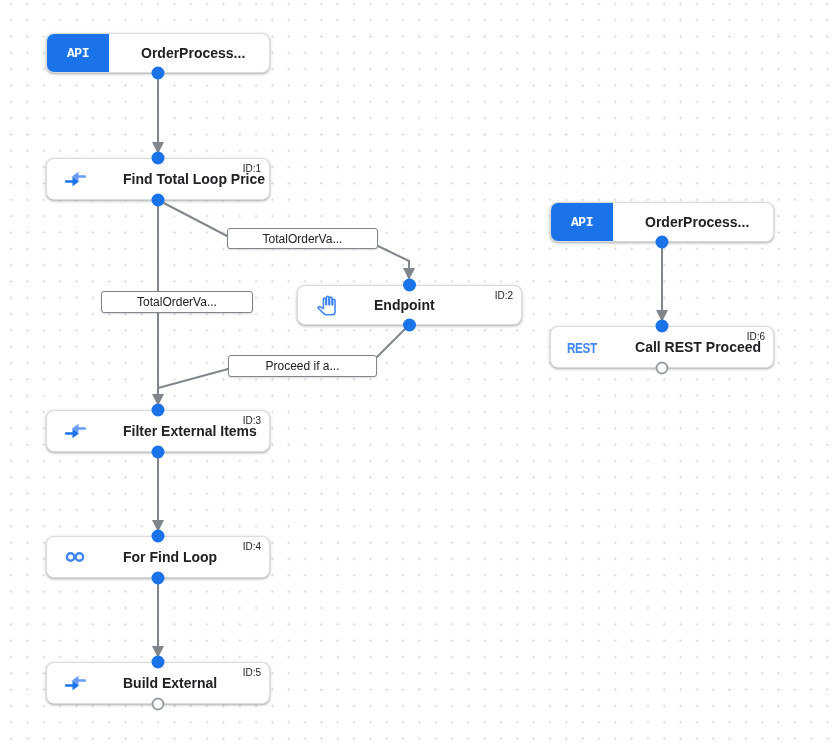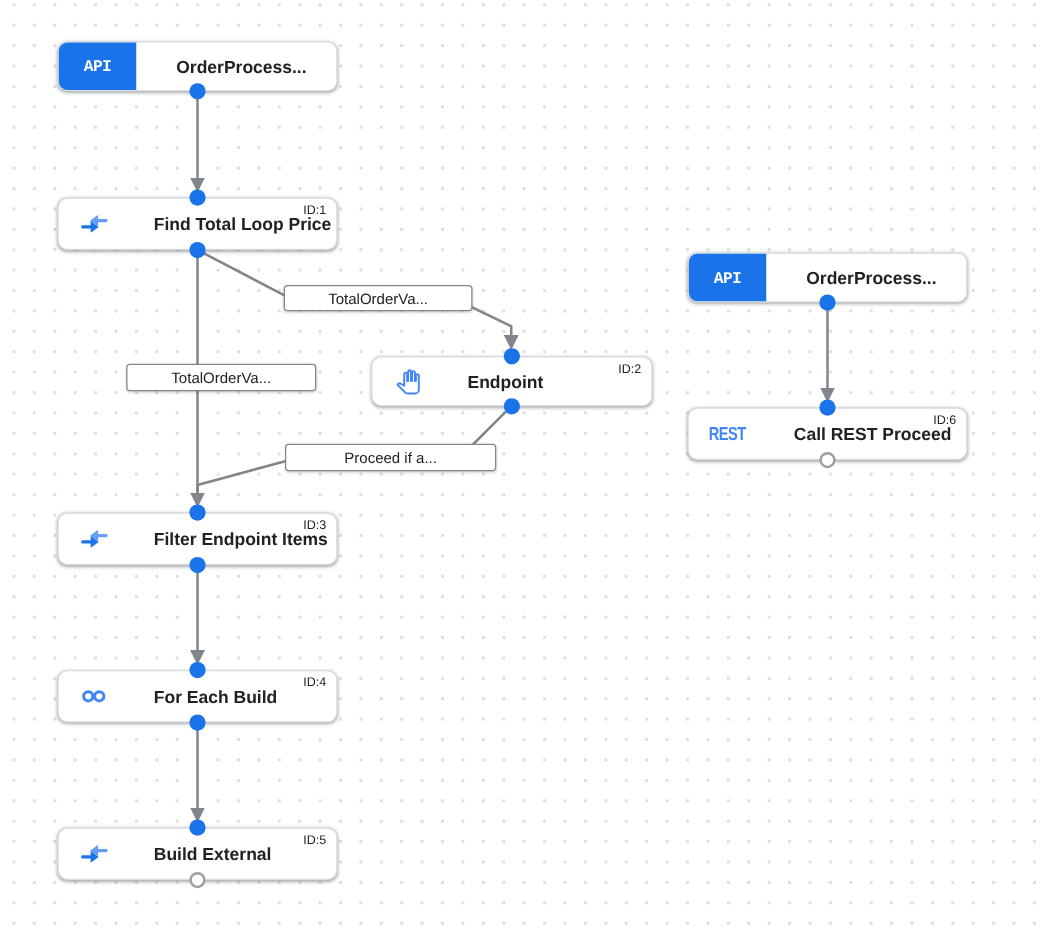--- a/index.html
+++ b/index.html
@@ -129,31 +129,31 @@
       </div>
       <div class="node task" style="left: 46px; top: 410px; width: 224px; height: 42px;">
         <span class="icon-slot">
           <svg width="23" height="16" viewBox="0 0 23 16">
       <rect x="1" y="9.2" width="8.5" height="2.6" rx="1" fill="#1a73e8"></rect>
       <path d="M8.5,5.8 L15,10.5 L8.5,15.2 Z" fill="#1a73e8"></path>
       <rect x="13.5" y="4.2" width="8.5" height="2.6" rx="1" fill="#669df6"></rect>
       <path d="M14.5,0.8 L8,5.5 L14.5,10.2 Z" fill="#669df6"></path>
     </svg>
         </span>
-        <span class="title">Filter Endpoint Items</span>
+        <span class="title">Filter External Items</span>
         <span class="task-id">ID:3</span>
       </div>
       <div class="node task" style="left: 46px; top: 536px; width: 224px; height: 42px;">
         <span class="icon-slot">
           <svg width="20" height="14" viewBox="0 0 20 14">
       <circle cx="5.6" cy="7" r="3.7" fill="none" stroke="#4285f4" stroke-width="2.4"></circle>
       <circle cx="14.4" cy="7" r="3.7" fill="none" stroke="#4285f4" stroke-width="2.4"></circle>
     </svg>
         </span>
-        <span class="title">For Each Build</span>
+        <span class="title">For Find Loop</span>
         <span class="task-id">ID:4</span>
       </div>
       <div class="node task" style="left: 46px; top: 662px; width: 224px; height: 42px;">
         <span class="icon-slot">
           <svg width="23" height="16" viewBox="0 0 23 16">
       <rect x="1" y="9.2" width="8.5" height="2.6" rx="1" fill="#1a73e8"></rect>
       <path d="M8.5,5.8 L15,10.5 L8.5,15.2 Z" fill="#1a73e8"></path>
       <rect x="13.5" y="4.2" width="8.5" height="2.6" rx="1" fill="#669df6"></rect>
       <path d="M14.5,0.8 L8,5.5 L14.5,10.2 Z" fill="#669df6"></path>
     </svg>
@@ -174,21 +174,21 @@
         <polyline points="158,200 227,236 378,246 409,261 409,277" fill="none" stroke="#80868b" stroke-width="2" marker-end="url(#arrowhead)"></polyline>
         <polyline points="409,325 377,357 228,369 158,388 158,399" fill="none" stroke="#80868b" stroke-width="2"></polyline>
         <polyline points="662,242 662,319" fill="none" stroke="#80868b" stroke-width="2" marker-end="url(#arrowhead)"></polyline>
         <polyline points="158,452 158,529" fill="none" stroke="#80868b" stroke-width="2" marker-end="url(#arrowhead)"></polyline>
         <polyline points="158,578 158,655" fill="none" stroke="#80868b" stroke-width="2" marker-end="url(#arrowhead)"></polyline>
       </g>
   </svg>
   <div id="labels-layer">
       <div class="edge-label" style="left: 227px; top: 228px; width: 151px; height: 21px;">TotalOrderVa...</div>
       <div class="edge-label" style="left: 101px; top: 291px; width: 152px; height: 22px;">TotalOrderVa...</div>
-      <div class="edge-label" style="left: 228px; top: 355px; width: 169px; height: 22px;">Proceed if a...</div>
+      <div class="edge-label" style="left: 228px; top: 355px; width: 149px; height: 22px;">Proceed if a...</div>
     </div>
   <svg id="ports-layer" xmlns="http://www.w3.org/2000/svg">
     <g id="port-group">
         <circle cx="158" cy="73" r="6.5" fill="#1a73e8" style="pointer-events: auto;"></circle>
         <circle cx="158" cy="158" r="6.5" fill="#1a73e8" style="pointer-events: auto;"></circle>
         <circle cx="158" cy="200" r="6.5" fill="#1a73e8" style="pointer-events: auto;"></circle>
         <circle cx="409.5" cy="285" r="6.5" fill="#1a73e8" style="pointer-events: auto;"></circle>
         <circle cx="409.5" cy="325" r="6.5" fill="#1a73e8" style="pointer-events: auto;"></circle>
         <circle cx="662" cy="242" r="6.5" fill="#1a73e8" style="pointer-events: auto;"></circle>
         <circle cx="662" cy="326" r="6.5" fill="#1a73e8" style="pointer-events: auto;"></circle>

